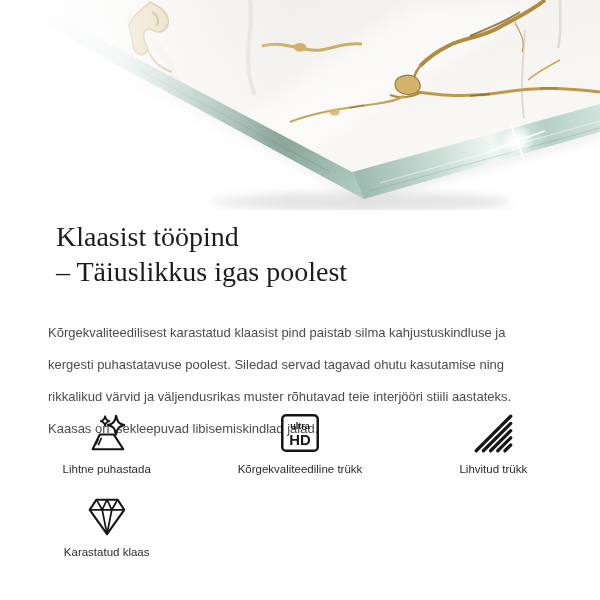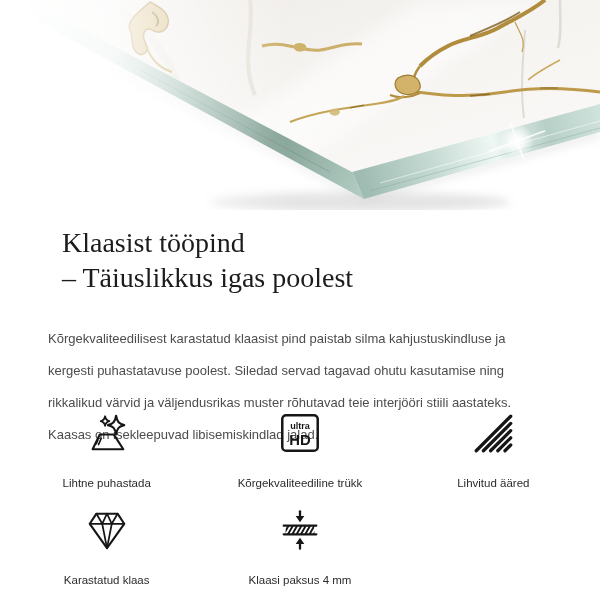--- a/index.html
+++ b/index.html
@@ -1,27 +1,27 @@
 <!DOCTYPE html>
 <html><head>
 <meta charset="utf-8">
 <style>
   html,body{margin:0;padding:0;background:#fff;}
   .page{position:relative;width:600px;height:600px;background:#fff;overflow:hidden;
         font-family:"Liberation Sans",sans-serif;}
   .hero{position:absolute;top:0;left:0;width:600px;height:210px;}
   .content{position:absolute;left:48px;top:211px;width:506px;}
   .heading{font-family:"Liberation Serif",serif;font-weight:400;color:#1c1c1c;
-           font-size:28px;line-height:35px;margin:14px;}
+           font-size:28px;line-height:35px;margin:8px;}
   .paragraph{font-size:13px;line-height:32px;color:#4c4c4c;margin:28px 0 0 0;}
   .features{position:absolute;left:10px;top:406px;width:580px;display:grid;
             grid-template-columns:repeat(3,1fr);row-gap:14px;}
   .feature{display:flex;flex-direction:column;align-items:center;}
   .icon-box{height:50px;display:flex;align-items:flex-end;justify-content:center;}
-  .feature-label{margin-top:21px;font-size:11.5px;color:#2b2b2b;white-space:nowrap;}
+  .feature-label{margin-top:7px;font-size:11.5px;color:#2b2b2b;white-space:nowrap;}
   .fi{stroke:#161616;fill:none;stroke-width:2.2;stroke-linejoin:round;stroke-linecap:round;}
   .fi .fill{fill:#161616;stroke:none;}
   .fi text{stroke:none;fill:#161616;font-family:"Liberation Sans",sans-serif;font-weight:bold;}
 </style>
 </head>
 <body>
 
 <div class="page">
 
   <div class="hero">
@@ -162,51 +162,31 @@
     <div class="feature">
       <div class="icon-box">
         <svg class="fi" width="46" height="46" viewBox="0 0 48 48" stroke-linecap="butt">
           <path d="M6.5,42.5 L42.5,6.5" stroke-width="3.4"></path>
           <path d="M14,42.5 L42.5,14" stroke-width="3.4"></path>
           <path d="M21.5,42.5 L42.5,21.5" stroke-width="3.4"></path>
           <path d="M29,42.5 L42.5,29" stroke-width="3.4"></path>
           <path d="M36.5,42.5 L42.5,36.5" stroke-width="3.4"></path>
         </svg>
       </div>
-      <div class="feature-label">Lihvitud ääred</div>
+      <div class="feature-label">Lihvitud trükk</div>
     </div>
 
     <div class="feature">
       <div class="icon-box">
         <svg class="fi" width="46" height="46" viewBox="0 0 48 48">
           <path d="M24,43 L6,17.5 L13,7 L35,7 L42,17.5 Z"></path>
           <path d="M6,17.5 L42,17.5" stroke-width="1.8"></path>
           <path d="M13,7 L19,17.5 L24,7 L29,17.5 L35,7" stroke-width="1.8"></path>
           <path d="M19,17.5 L24,43 M29,17.5 L24,43" stroke-width="1.8"></path>
         </svg>
       </div>
       <div class="feature-label">Karastatud klaas</div>
     </div>
 
 
-    <div class="feature">
-      <div class="icon-box">
-        <svg class="fi" width="46" height="46" viewBox="0 0 48 48">
-          <defs>
-              <clipPath id="barClip">
-                <rect x="9" y="19.5" width="30" height="9"></rect>
-              </clipPath>
-            </defs>
-          <g clip-path="url(#barClip)" stroke-width="2" stroke-linecap="butt">
-            <path d="M7,28.5 L12,19.5 M11.5,28.5 L16.5,19.5 M16,28.5 L21,19.5 M20.5,28.5 L25.5,19.5 M25,28.5 L30,19.5 M29.5,28.5 L34.5,19.5 M34,28.5 L39,19.5 M38.5,28.5 L43.5,19.5"></path>
-          </g>
-          <path d="M7,19.5 L41,19.5 M7,28.5 L41,28.5" stroke-width="2.4"></path>
-          <path d="M24,4.5 L24,10" stroke-width="2.4"></path>
-          <polygon class="fill" points="19.5,9.5 28.5,9.5 24,16"></polygon>
-          <path d="M24,43.5 L24,38" stroke-width="2.4"></path>
-          <polygon class="fill" points="19.5,38.5 28.5,38.5 24,32"></polygon>
-        </svg>
-      </div>
-      <div class="feature-label">Klaasi paksus 4 mm</div>
-    </div>
 
   </div>
 </div>
 
 </body></html>

